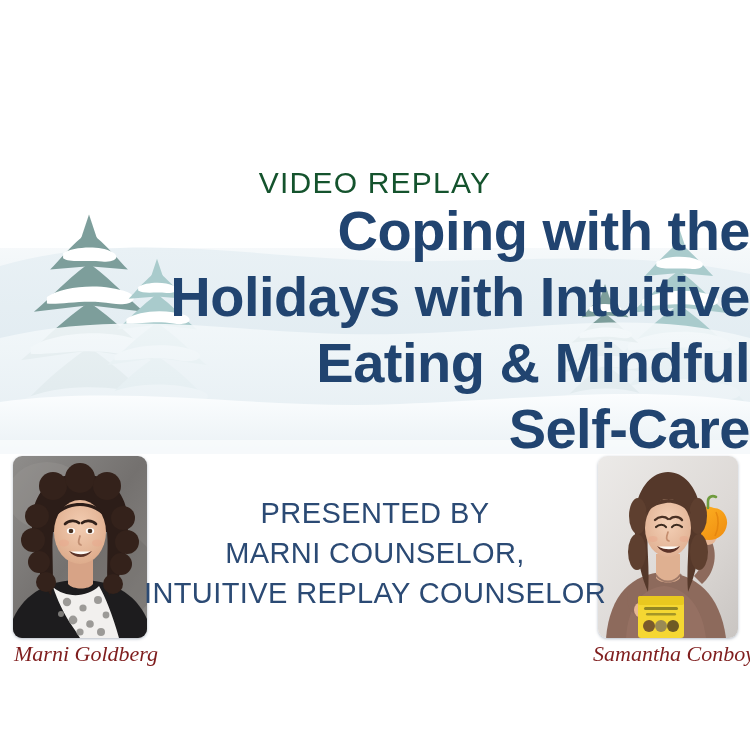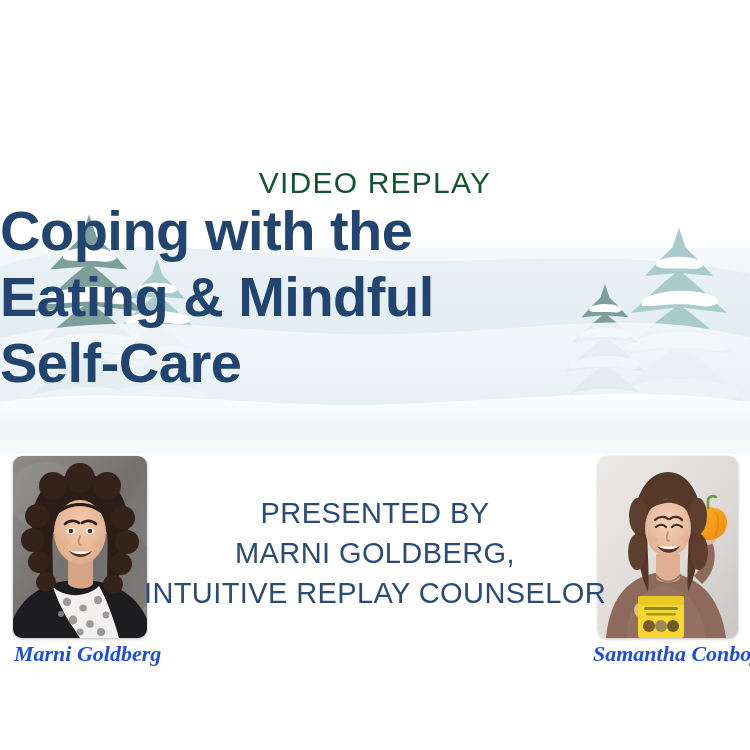--- a/index.html
+++ b/index.html
@@ -48,21 +48,21 @@
     font-size: 30px;
     letter-spacing: 1.2px;
     font-weight: 400;
     color: #14532d;
   }
   .title {
     position: absolute;
     left: 0;
     top: 198px;
     width: 750px;
-    text-align: left;
+    text-align: right;
     color: #214470;
     font-size: 56px;
     line-height: 66px;
     font-weight: 700;
     letter-spacing: -0.5px;
   }
   .title-line { display: block; white-space: nowrap; }
   .presented {
     position: absolute;
     left: 0;
@@ -84,23 +84,23 @@
     border-radius: 9px;
     overflow: hidden;
     box-shadow: 0 1px 3px rgba(40,60,90,0.35);
   }
   .photo-left  { left: 13px;  top: 456px; width: 134px; height: 182px; }
   .photo-right { left: 598px; top: 456px; width: 140px; height: 182px; }
   .photo svg { display: block; }
 
   .caption {
     position: absolute;
-    color: #1d4ed8;
+    color: #7f1d1d;
     font-family: "Liberation Serif", serif;
-    font-weight: 700;
+    font-weight: 400;
     font-style: italic;
     font-size: 22px;
     white-space: nowrap;
   }
   .caption-left  { left: 14px;  top: 641px; }
   .caption-right { left: 593px; top: 641px; }
 </style>
 </head>
 <body>
 
@@ -187,27 +187,28 @@
       <rect x="0" y="252" width="750" height="14" fill="#ffffff" opacity="0.55"></rect>
     </svg>
   </div>
 
   <div class="text-stack">
 
     <div class="kicker">VIDEO REPLAY</div>
 
     <div class="title">
       <span class="title-line">Coping with the</span>
+      <span class="title-line">Holidays with Intuitive</span>
       <span class="title-line">Eating &amp; Mindful</span>
       <span class="title-line">Self-Care</span>
     </div>
 
     <div class="presented">
       <span class="presented-line">PRESENTED BY</span>
-      <span class="presented-line">MARNI GOLDBERG,</span>
+      <span class="presented-line">MARNI COUNSELOR,</span>
       <span class="presented-line">INTUITIVE REPLAY COUNSELOR</span>
     </div>
   </div>
 
   <div class="photo photo-left">
     <svg width="134" height="182" viewBox="0 0 134 182" xmlns="http://www.w3.org/2000/svg">
       <defs>
         <linearGradient id="bgGrayL" x1="0" y1="0" x2="1" y2="1">
           <stop offset="0%" stop-color="#8f8d8b"></stop>
           <stop offset="50%" stop-color="#74716f"></stop>

